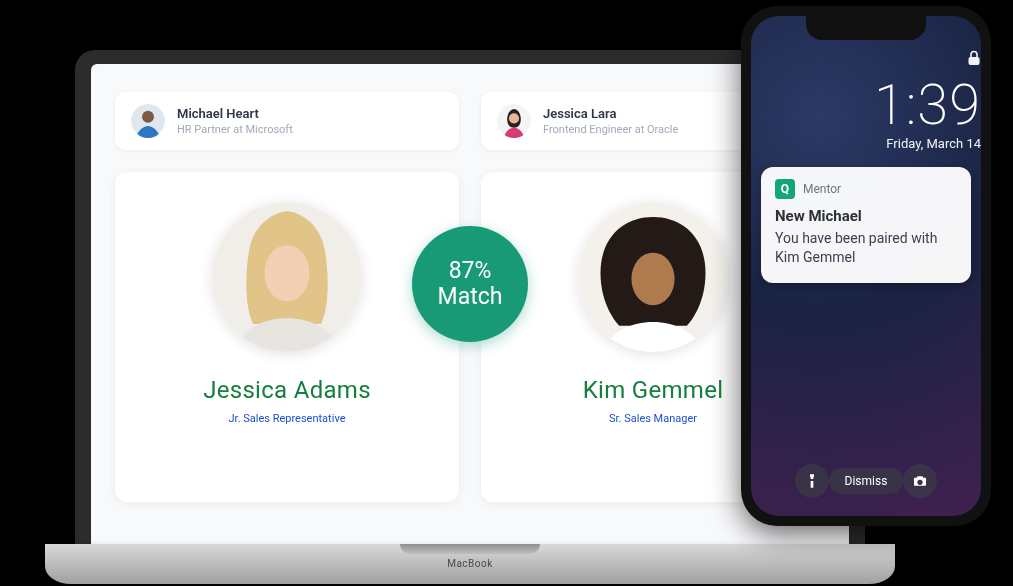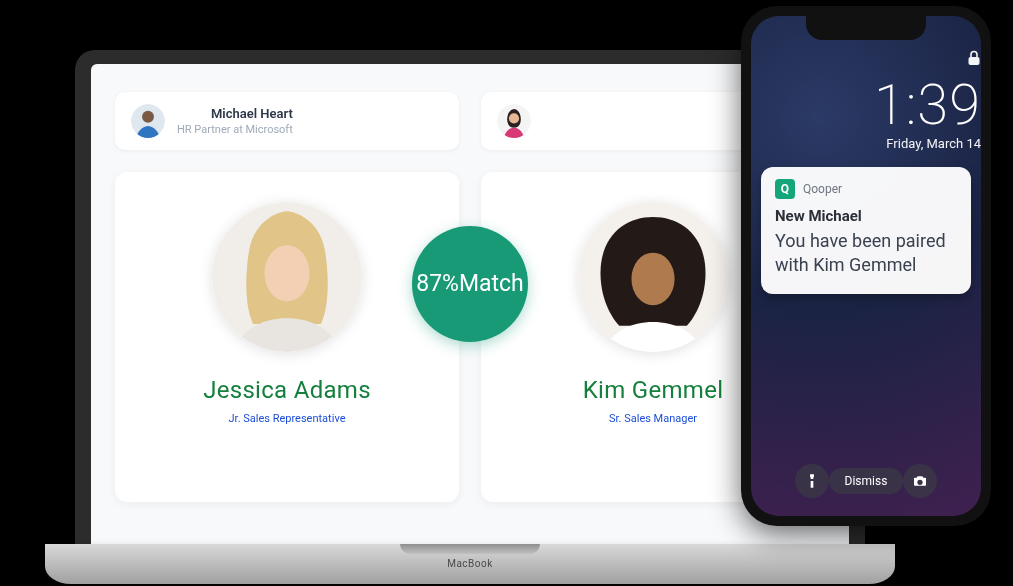--- a/index.html
+++ b/index.html
@@ -85,21 +85,20 @@
   .mini-avatar {
     width: 34px;
     height: 34px;
     border-radius: 50%;
     flex: 0 0 34px;
   }
   .small-card .name {
     font-size: 13px;
     font-weight: 600;
     color: #2d3748;
-    text-align: right;
   }
   .small-card .sub {
     font-size: 11px;
     color: #a0aab8;
     margin-top: 2px;
   }
 
   
   .big-cards {
     display: flex;
@@ -138,20 +137,21 @@
   .match-badge {
     position: absolute;
     left: 50%;
     top: 54px;
     transform: translateX(-50%);
     width: 116px;
     height: 116px;
     border-radius: 50%;
     background: #189a77;
     display: flex;
+    flex-direction: column;
     align-items: center;
     justify-content: center;
     color: #fff;
     font-size: 23px;
     line-height: 1.15;
     font-weight: 400;
     box-shadow: 0 4px 14px rgba(24,154,119,.35);
     z-index: 5;
   }
 
@@ -227,21 +227,21 @@
     font-size: 12px;
     color: #6e7682;
   }
   .notif-title {
     font-weight: 700;
     font-size: 15px;
     margin-bottom: 4px;
     color:#2b2f36;
   }
   .notif-body {
-    font-size: 18px;
+    font-size: 14px;
     color: #3a4250;
     line-height: 1.35;
   }
 
   .phone-bottom {
     position: absolute;
     bottom: 18px;
     left: 0;
     right: 0;
     display: flex;
@@ -286,20 +286,24 @@
             <div class="sub">HR Partner at Microsoft</div>
           </div>
         </div>
         <div class="small-card">
           <svg class="mini-avatar avatar-svg" viewBox="0 0 40 40">
             <circle cx="20" cy="20" r="20" fill="#f4f4f4"></circle>
             <path d="M12 18c0-7 4-12 8-12s8 5 8 12c0 6-3 10-8 10s-8-4-8-10z" fill="#2b2120"></path>
             <circle cx="20" cy="17" r="6" fill="#e8b894"></circle>
             <path d="M8 40c2-9 8-12 12-12s10 3 12 12z" fill="#d83a78"></path>
           </svg>
+          <div>
+            <div class="name">Jessica Lara</div>
+            <div class="sub">Frontend Engineer at Oracle</div>
+          </div>
         </div>
       </div>
 
       <div class="big-cards">
 
         <div class="big-card">
           <svg class="big-avatar avatar-svg" viewBox="0 0 160 160">
             <defs>
                 <clipPath id="c1">
                   <circle cx="80" cy="80" r="80"></circle>
@@ -360,21 +364,21 @@
           <path d="M4 7V4.5a3 3 0 016 0V7" stroke="#fff" stroke-width="1.6" fill="none"></path>
         </svg>
       </div>
       <div class="clock">1:39</div>
       <div class="date">Friday, March 14</div>
     </div>
 
     <div class="notif">
       <div class="notif-head">
         <div class="notif-app-icon">Q</div>
-        <div class="notif-app-name">Qooper</div>
+        <div class="notif-app-name">Mentor</div>
       </div>
       <div class="notif-title">New Michael</div>
       <div class="notif-body">You have been paired with Kim Gemmel</div>
     </div>
 
     <div class="phone-bottom">
       <div class="round-btn">
         <svg viewBox="0 0 24 24">
             <path fill="#fff" d="M9 2h6v3l-1 2v2h-4V7L9 5V2zm1 10h4v10h-4V12z"></path>
           </svg>

